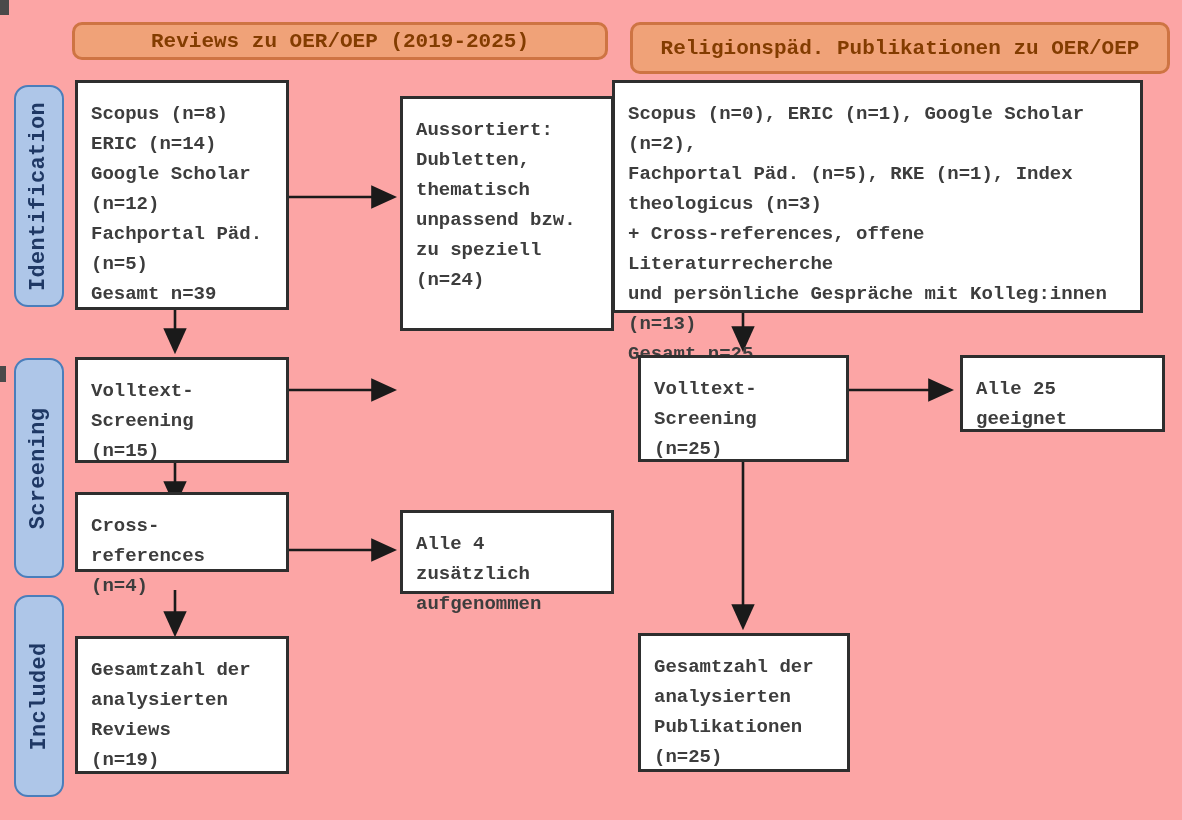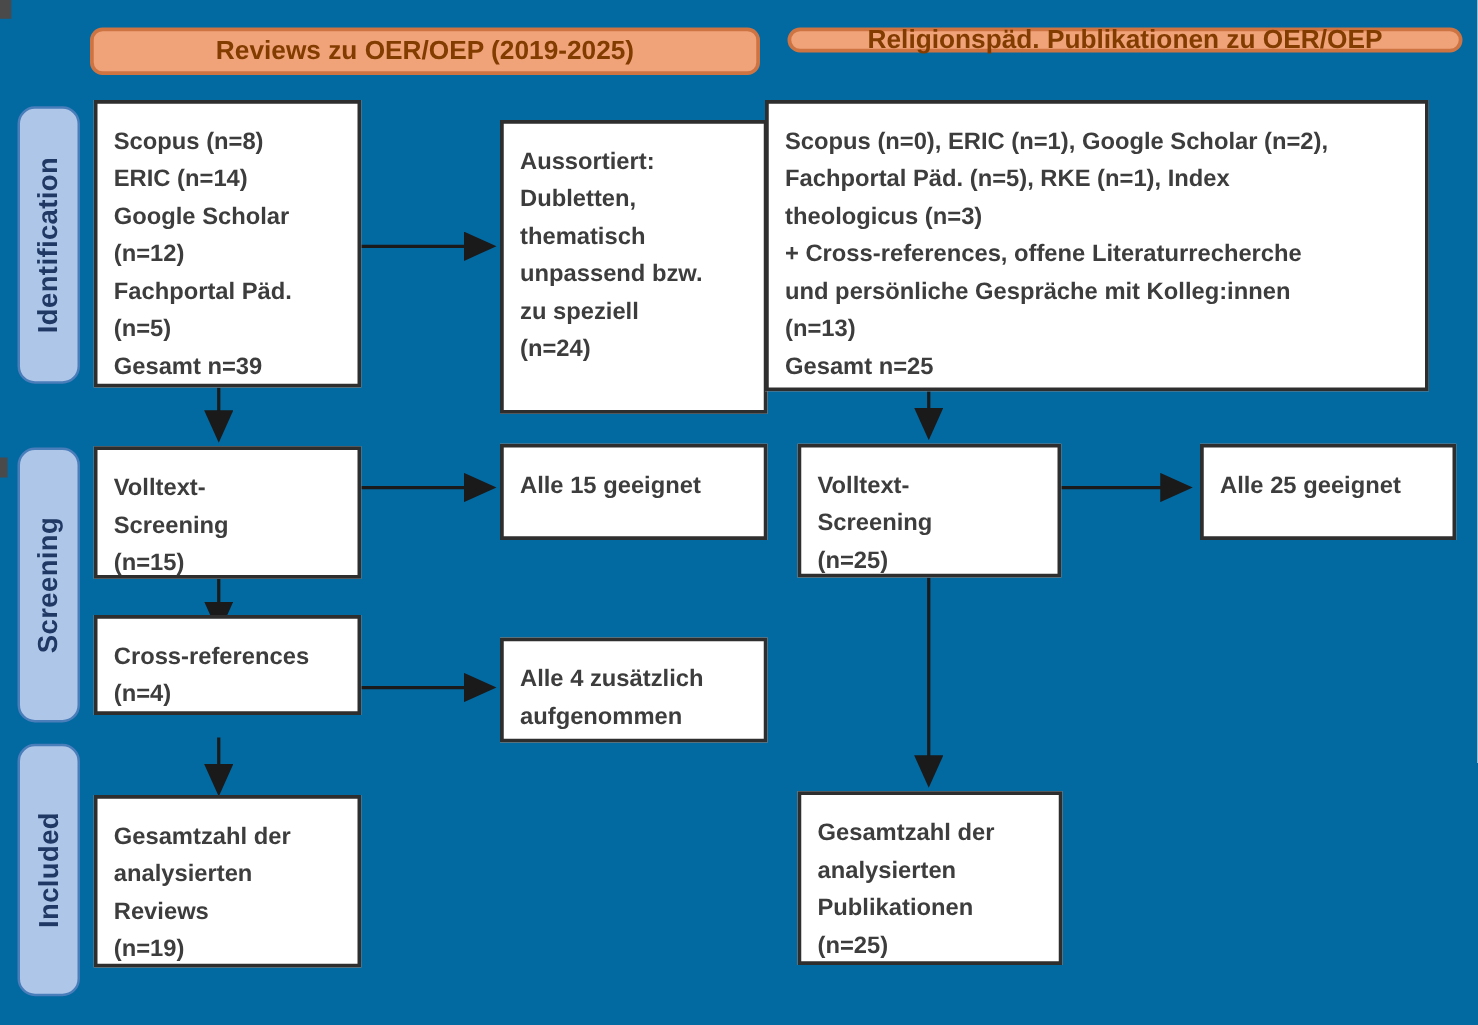--- a/index.html
+++ b/index.html
@@ -1,18 +1,18 @@
 <!DOCTYPE html>
 <html><head>
 <meta charset="utf-8">
 <style>
   html,body{margin:0;padding:0;background:#ffffff;}
   .canvas{
-    position:relative;width:1182px;height:820px;background:#0369a1;overflow:hidden;
-    font-family:Liberation Sans, sans-serif;
+    position:relative;width:1182px;height:820px;background:#fca5a5;overflow:hidden;
+    font-family:Liberation Mono, monospace;
   }
   .arrows{position:absolute;left:0;top:0;width:1182px;height:820px;pointer-events:none;}
   .hdr{
     position:absolute;box-sizing:border-box;
     background:#F0A278;border:3px solid #CE7443;border-radius:10px;
     color:#833C00;font-weight:bold;font-size:21px;
     display:flex;align-items:center;justify-content:center;text-align:center;
   }
   .stage{
     position:absolute;box-sizing:border-box;
@@ -49,21 +49,21 @@
       <line x1="175" y1="463" x2="175" y2="502" marker-end="url(#ah)"></line>
       <line x1="289" y1="550" x2="392" y2="550" marker-end="url(#ah)"></line>
       <line x1="175" y1="590" x2="175" y2="632" marker-end="url(#ah)"></line>
       <line x1="743" y1="313" x2="743" y2="347" marker-end="url(#ah)"></line>
       <line x1="849" y1="390" x2="949" y2="390" marker-end="url(#ah)"></line>
       <line x1="743" y1="462" x2="743" y2="625" marker-end="url(#ah)"></line>
     </g>
   </svg>
 
   <div class="hdr" style="left:72px;top:22px;width:536px;height:38px;">Reviews zu OER/OEP (2019-2025)</div>
-  <div class="hdr" style="left:630px;top:22px;width:540px;height:20px;">Religionspäd. Publikationen zu OER/OEP</div>
+  <div class="hdr" style="left:630px;top:22px;width:540px;height:52px;">Religionspäd. Publikationen zu OER/OEP</div>
 
   <div class="stage" style="left:14px;top:85px;width:50px;height:222px;">
     <span>Identification</span>
   </div>
   <div class="stage" style="left:14px;top:358px;width:50px;height:220px;">
     <span>Screening</span>
   </div>
   <div class="stage" style="left:14px;top:595px;width:50px;height:202px;">
     <span>Included</span>
   </div>
@@ -80,21 +80,20 @@
 Dubletten,
 thematisch
 unpassend bzw.
 zu speziell
 (n=24)</div>
 
   <div class="box" style="left:75px;top:357px;width:214px;height:106px;">Volltext-
 Screening
 (n=15)</div>
 
-  <div class="box" style="left:400px;top:355px;width:214px;height:77px;">Alle 15 geeignet</div>
 
   <div class="box" style="left:75px;top:492px;width:214px;height:80px;">Cross-references
 (n=4)</div>
 
   <div class="box" style="left:400px;top:510px;width:214px;height:84px;">Alle 4 zusätzlich
 aufgenommen</div>
 
   <div class="box" style="left:75px;top:636px;width:214px;height:138px;">Gesamtzahl der
 analysierten
 Reviews

